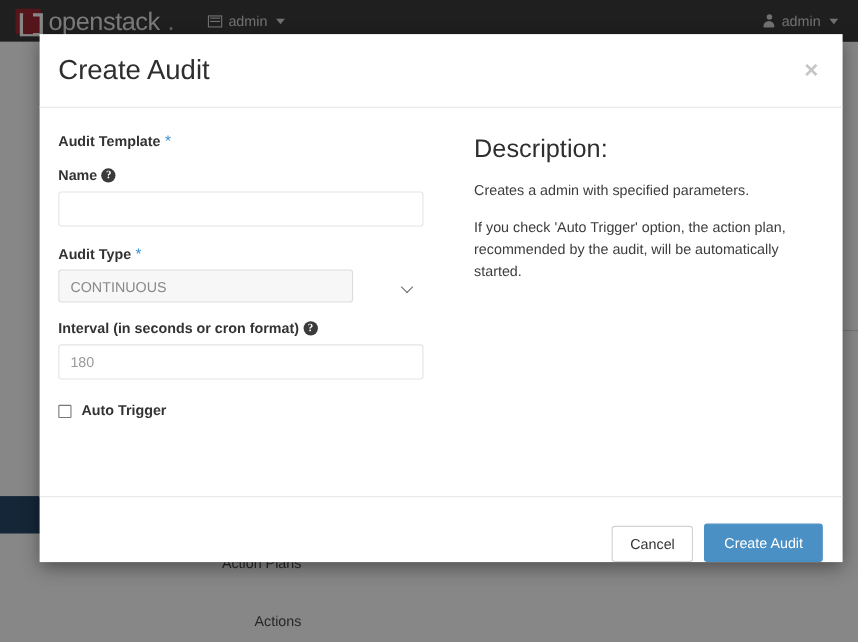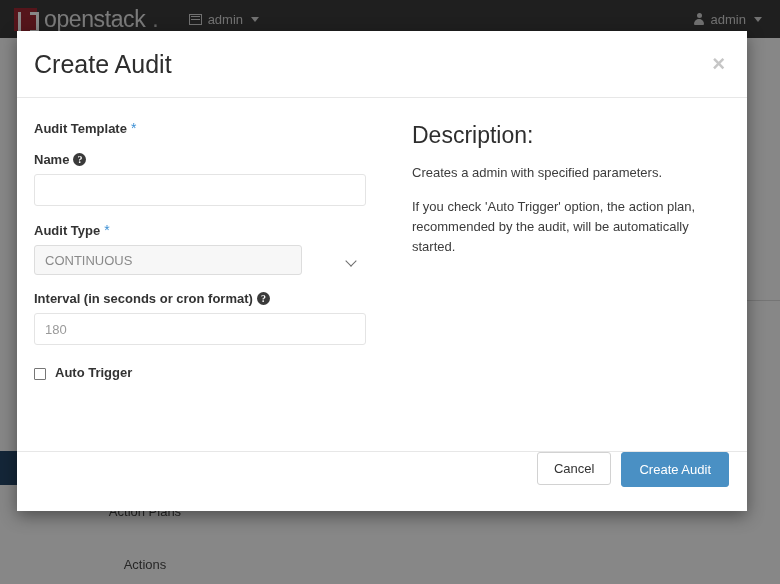--- a/index.html
+++ b/index.html
@@ -129,21 +129,21 @@
     top: 38px;
     left: 0;
     width: 290px;
     bottom: 0;
     background: #ffffff;
     font-size: 13px;
     color: #4a4a4a;
   }
   .side-link {
     padding: 9px 16px;
-    text-align: center;
+    text-align: right;
   }
   .side-link.active {
     background: #26486b;
     color: #ffffff;
   }
 
   
   .bg-table {
     position: absolute;
     right: 0;
@@ -164,21 +164,21 @@
   
   .overlay {
     position: absolute;
     inset: 0;
     background: rgba(0,0,0,0.47);
   }
 
   
   .modal {
     position: absolute;
-    left: 17px;
+    left: 36px;
     top: 31px;
     width: 730px;
     height: 480px;
     background: #ffffff;
     box-shadow: 0 5px 16px rgba(0,0,0,0.42);
     display: flex;
     flex-direction: column;
   }
 
   .modal-header {
@@ -330,21 +330,21 @@
     color: #3c3c3c;
     line-height: 1.55;
     margin-bottom: 14px;
   }
 
   .modal-footer {
     flex: none;
     height: 60px;
     border-top: 1px solid #e7e7e7;
     display: flex;
-    align-items: flex-start;
+    align-items: flex-end;
     justify-content: flex-end;
     gap: 10px;
     padding: 0 18px;
   }
   .btn {
     font-size: 13px;
     border-radius: 3px;
     cursor: pointer;
     font-family: "Liberation Sans", sans-serif;
     line-height: 1;

